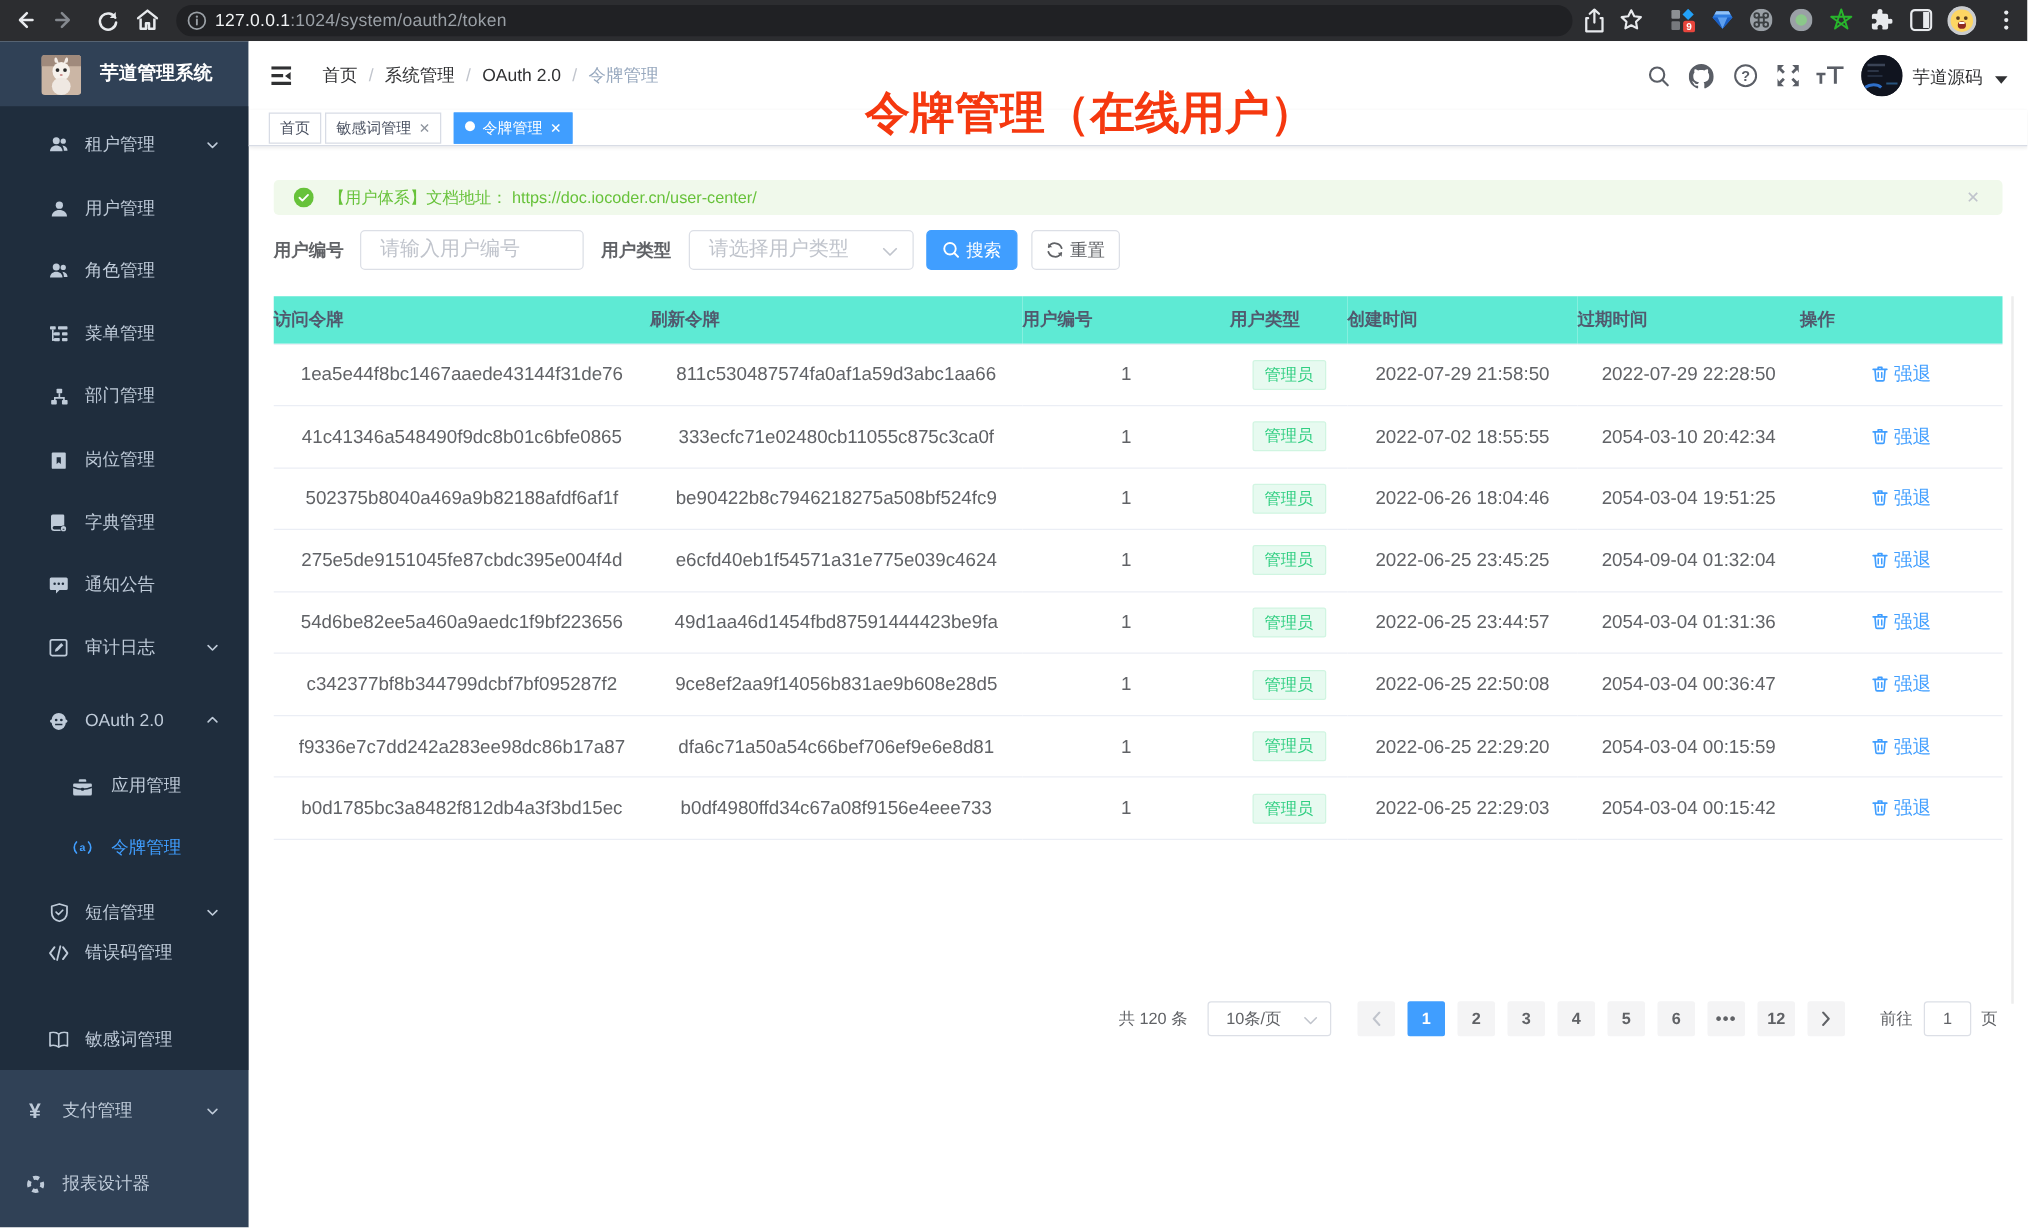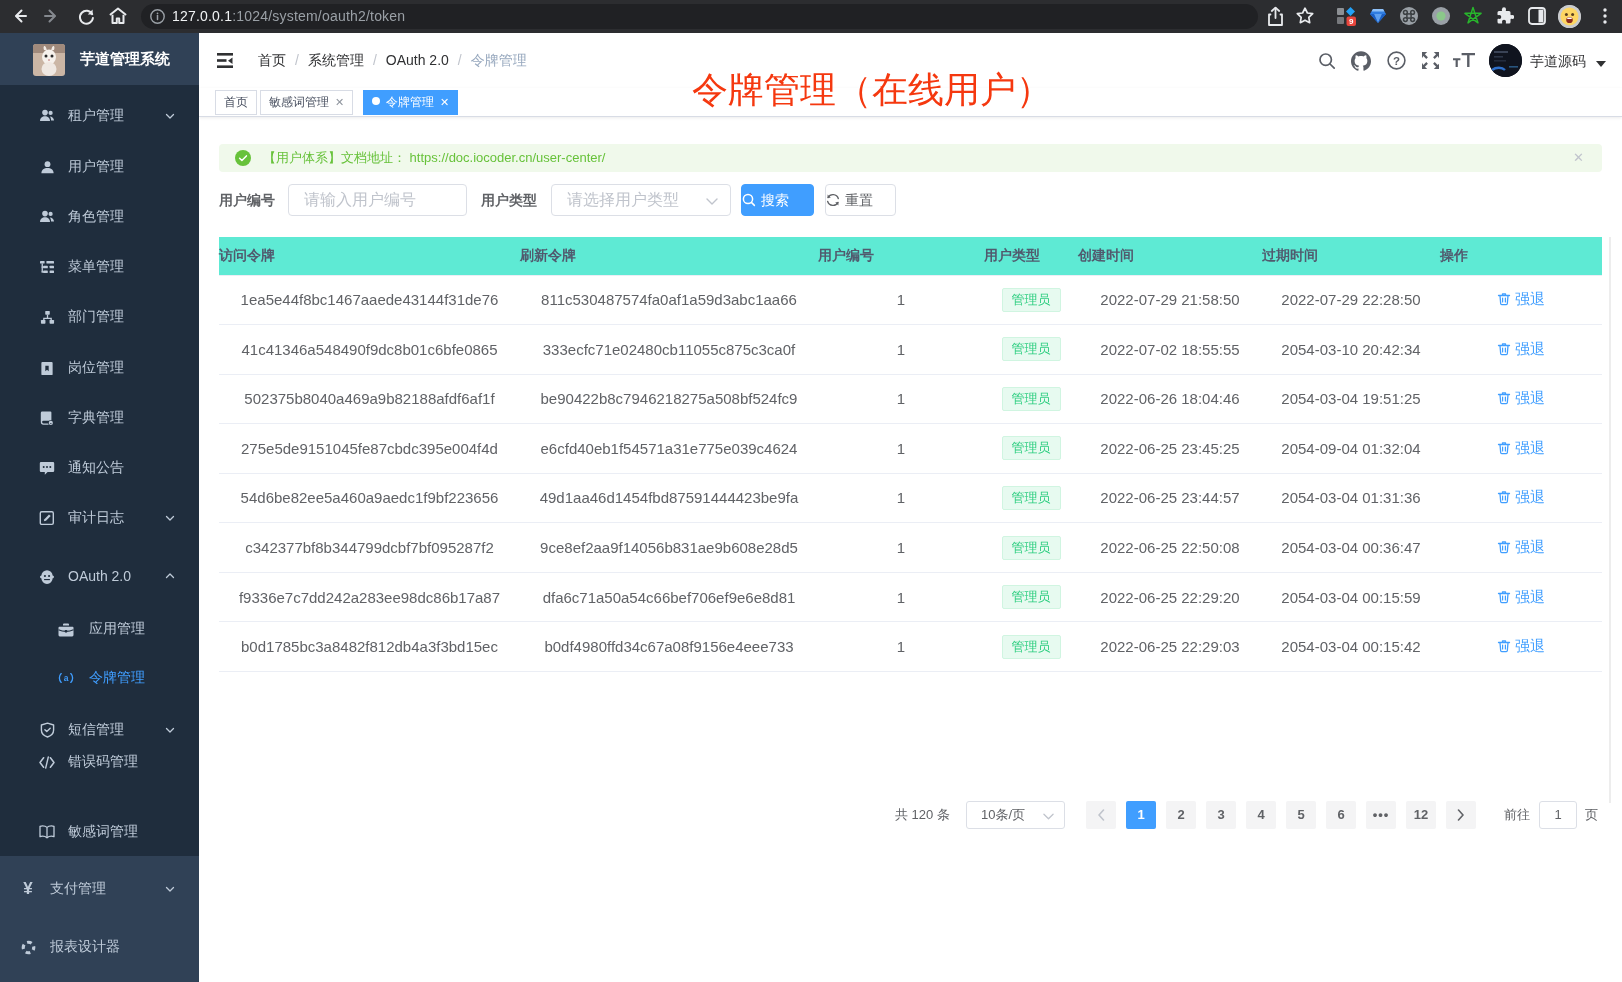--- a/index.html
+++ b/index.html
@@ -39,34 +39,34 @@
 .tag.on{background:#409eff;border-color:#409eff;color:#fff}
 .tag.on .x{color:#fff}
 .tag .dot{display:inline-block;width:8px;height:8px;border-radius:50%;background:#fff;margin-right:6px;position:relative;top:-1px}
 
 #alert{position:absolute;left:20px;top:111px;width:1383px;height:28px;background:#f0f9eb;border-radius:4px;color:#67c23a;font-size:13px}
 #alert .msg{position:absolute;left:44px;top:0;height:28px;line-height:28px;white-space:nowrap}
 #alert .x{position:absolute;right:18px;top:0;height:28px;line-height:28px;color:#c0c4cc;font-size:13px}
 .flabel{position:absolute;top:151px;height:32px;line-height:32px;font-size:14px;font-weight:700;color:#606266}
 .finput{position:absolute;top:151px;height:32px;border:1px solid #dcdfe6;border-radius:4px;background:#fff;font-size:16px;color:#c0c4cc;line-height:30px}
 .finput .ph{padding-left:15px}
-.btn{position:absolute;top:151px;height:32px;border-radius:4px;font-size:14px;line-height:30px;text-align:left}
+.btn{position:absolute;top:151px;height:32px;border-radius:4px;font-size:14px;line-height:30px;text-align:center}
 #btnsearch{left:542px;width:73px;background:#409eff;border:1px solid #409eff;color:#fff}
 #btnreset{left:626px;width:71px;background:#fff;border:1px solid #dcdfe6;color:#606266}
 
 #tbl{position:absolute;left:20px;top:204px;width:1383px;border-collapse:collapse;table-layout:fixed;font-size:14px}
 #tbl th{background:#5eead4;color:#515a6e;font-weight:700;height:38px;text-align:left;border-bottom:1px solid #ebeef5}
 #tbl td{height:49.55px;text-align:center;color:#606266;border-bottom:1px solid #ebeef5;font-weight:400;font-size:15px}
 .gtag{display:inline-block;height:24px;line-height:22px;padding:0 9px;border-radius:2px;background:#e7faf0;border:1px solid #d0f5e1;color:#2fce81;font-size:13px}
 .oplink{color:#409eff;white-space:nowrap}
 
 #pager{position:absolute;left:0;top:768px;width:1423px;height:28px;font-size:13px;color:#606266}
 .pbtn{position:absolute;top:0;width:30px;height:28px;line-height:28px;text-align:center;background:#f4f4f5;border-radius:2px;font-weight:700;color:#606266}
 .pbtn.on{background:#409eff;color:#fff}
-#redtext{position:absolute;left:692px;top:66px;font-size:36px;color:#f5380f;white-space:nowrap;font-weight:400;letter-spacing:0}
+#redtext{position:absolute;left:692px;top:66px;font-size:36px;color:#f5380f;white-space:nowrap;font-weight:700;letter-spacing:0}
 svg{display:block}
 </style>
 </head>
 <body>
 <div id="chrome">
   <svg class="cicon" style="left:9px;top:6px" width="20" height="20" viewBox="0 0 20 20">
       <path d="M12.5 4.5 7 10l5.5 5.5" stroke="#e8eaed" stroke-width="2" fill="none" stroke-linecap="round" stroke-linejoin="round"></path>
       <path d="M7.6 10H17" stroke="#e8eaed" stroke-width="2" fill="none" stroke-linecap="round"></path>
     </svg>
   <svg class="cicon" style="left:42px;top:6px" width="20" height="20" viewBox="0 0 20 20">

